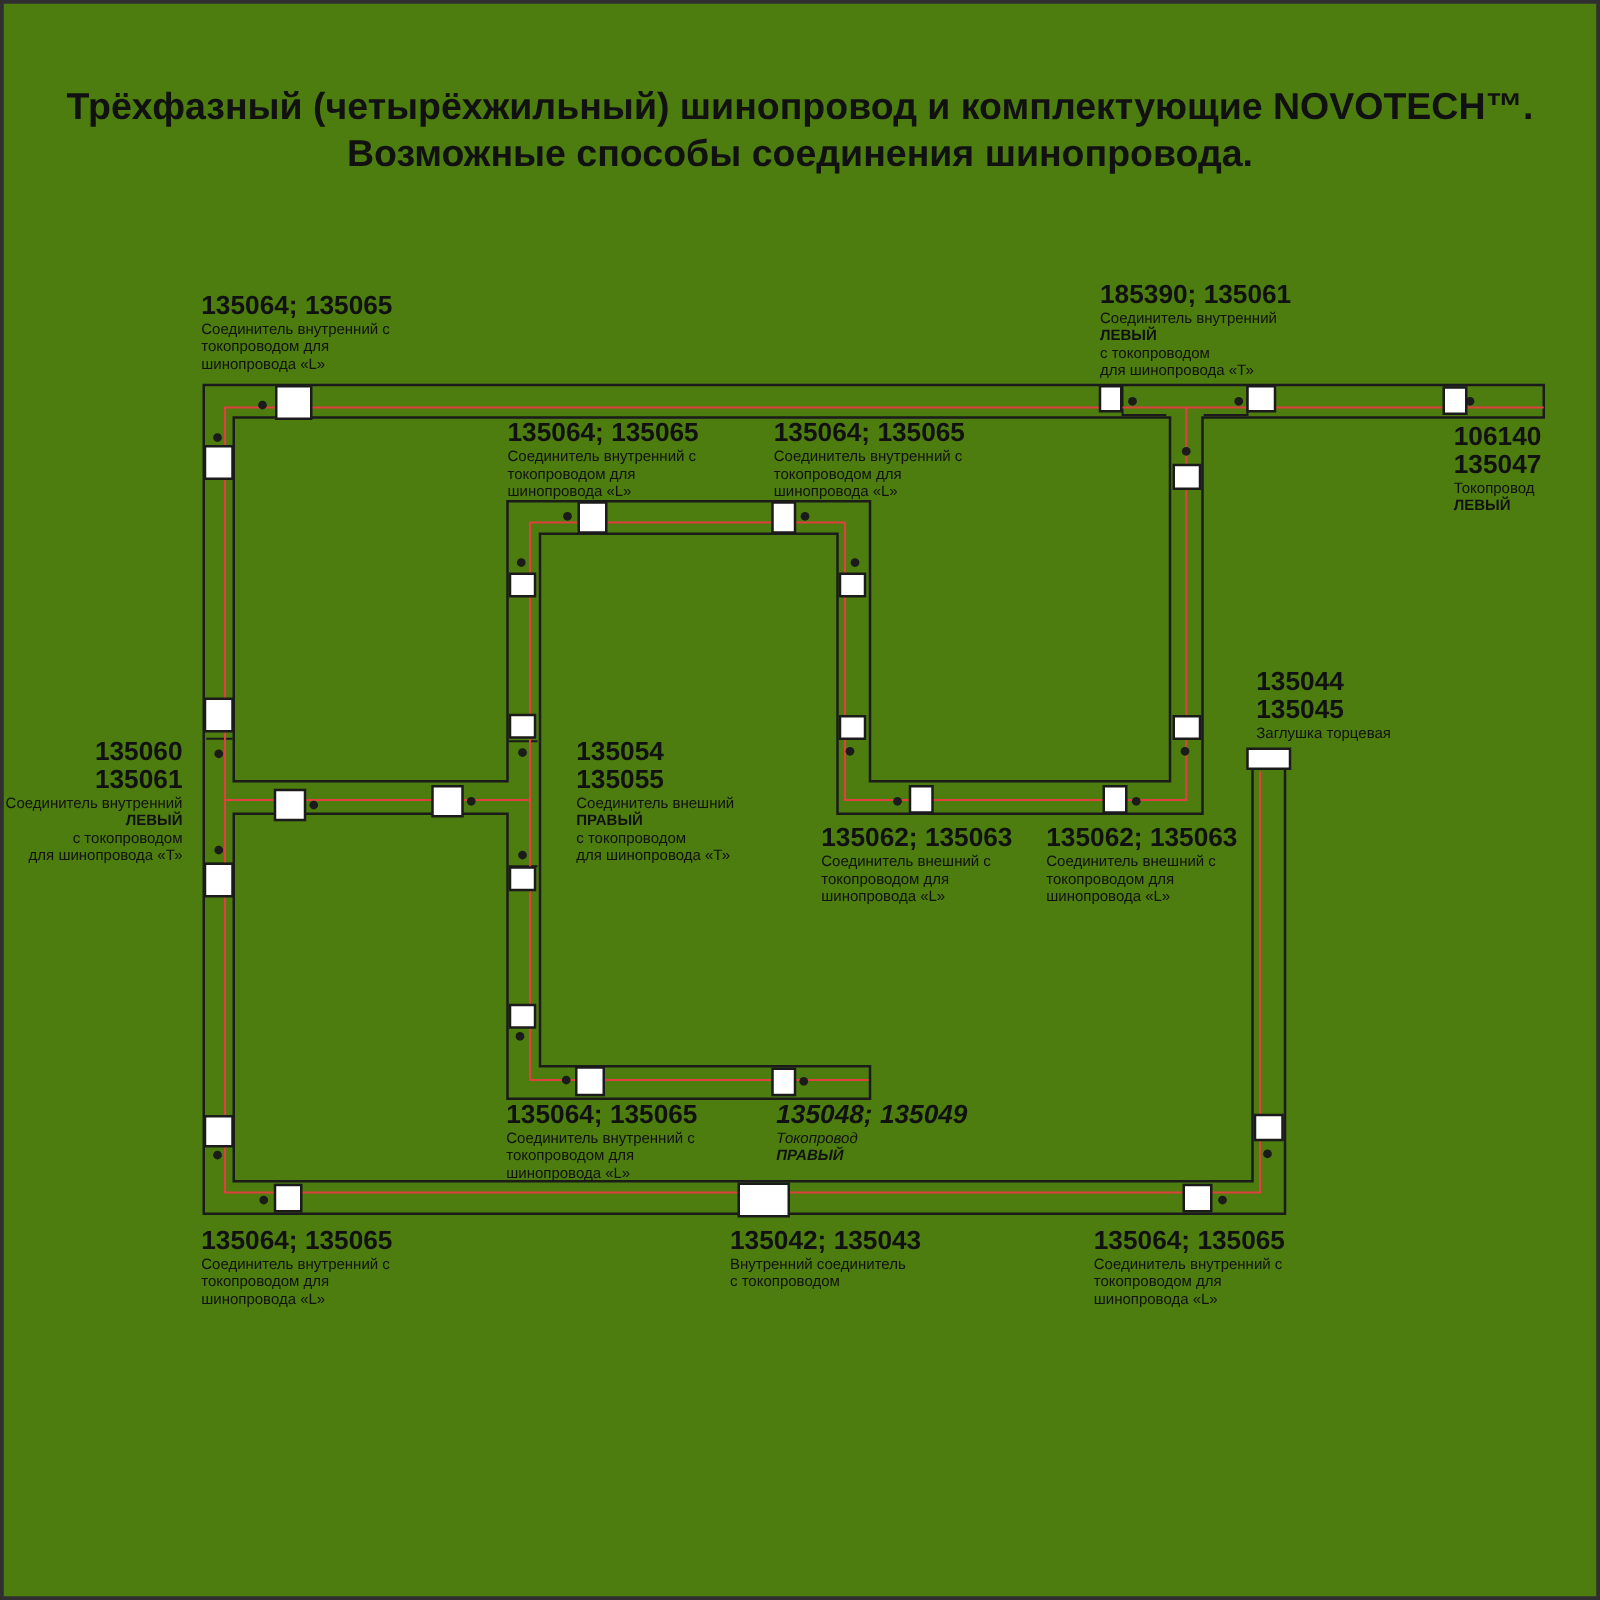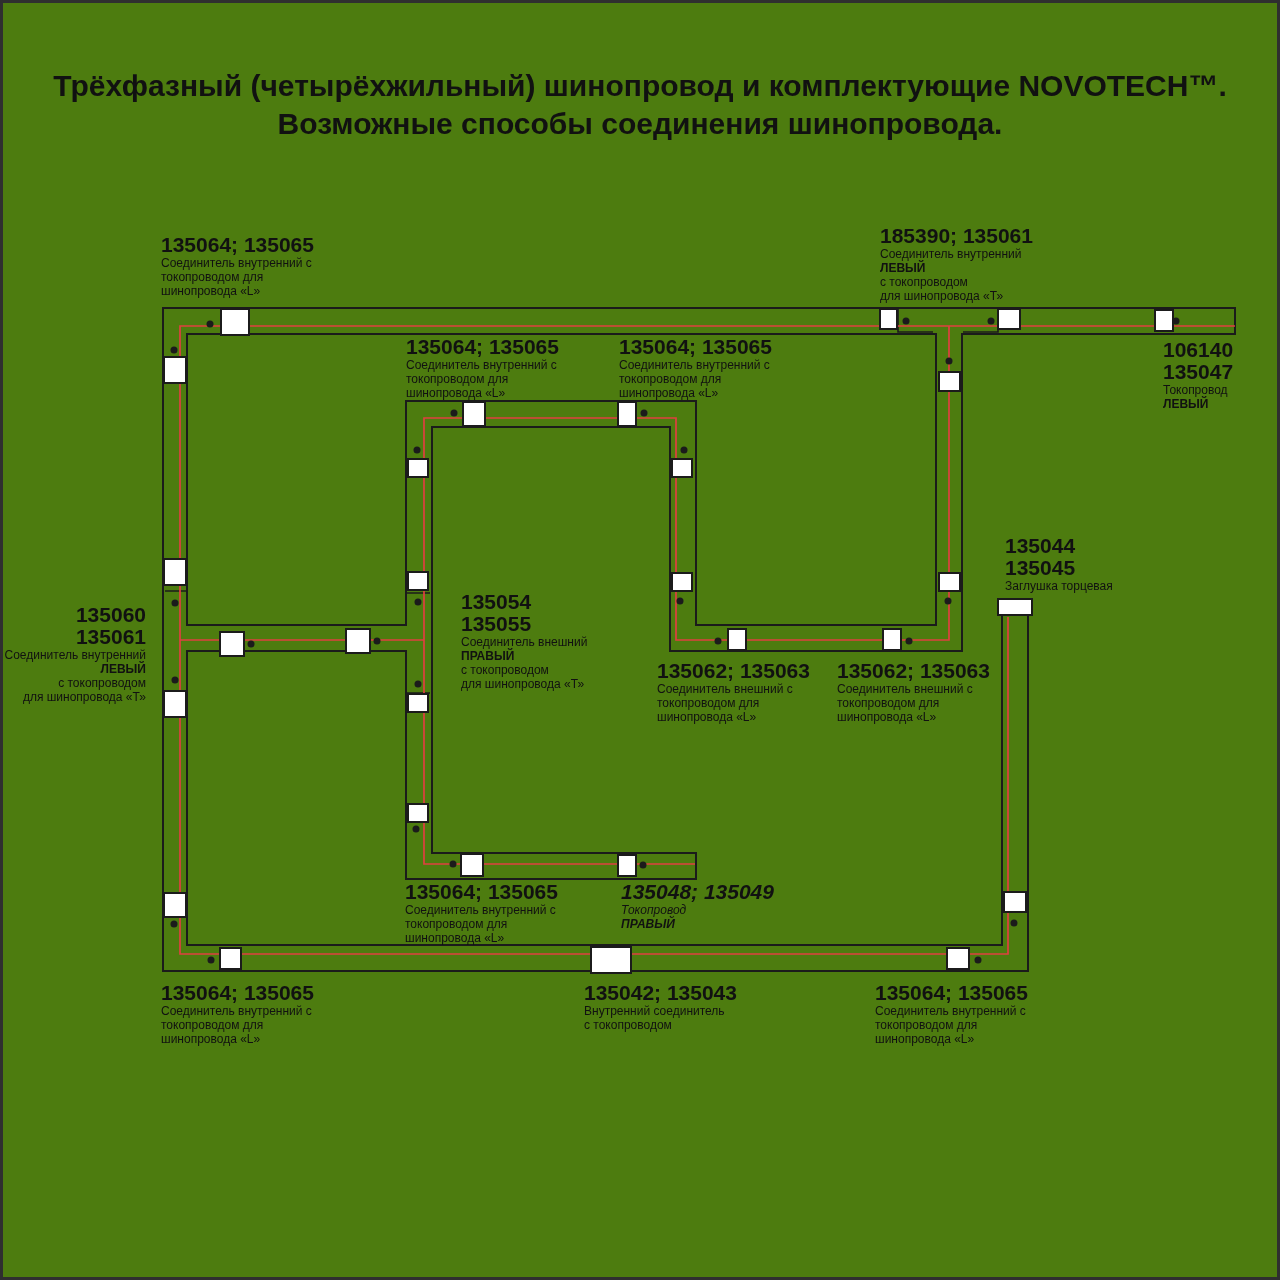--- a/index.html
+++ b/index.html
@@ -138,21 +138,21 @@
         <div class="descb">ЛЕВЫЙ</div>
         <div class="desc">с токопроводом</div>
         <div class="desc">для шинопровода «Т»</div>
       </div>
       <div class="plabel" style="top: 336px; left: 1160px;">
         <div class="num">106140</div>
         <div class="num">135047</div>
         <div class="desc">Токопровод</div>
         <div class="descb">ЛЕВЫЙ</div>
       </div>
-      <div class="plabel" style="top: 588px; right: 1131px; text-align: right; margin-top: 13px;">
+      <div class="plabel" style="top: 588px; right: 1131px; text-align: right;">
         <div class="num">135060</div>
         <div class="num">135061</div>
         <div class="desc">Соединитель внутренний</div>
         <div class="descb">ЛЕВЫЙ</div>
         <div class="desc">с токопроводом</div>
         <div class="desc">для шинопровода «Т»</div>
       </div>
       <div class="plabel" style="top: 588px; left: 458px;">
         <div class="num">135054</div>
         <div class="num">135055</div>

